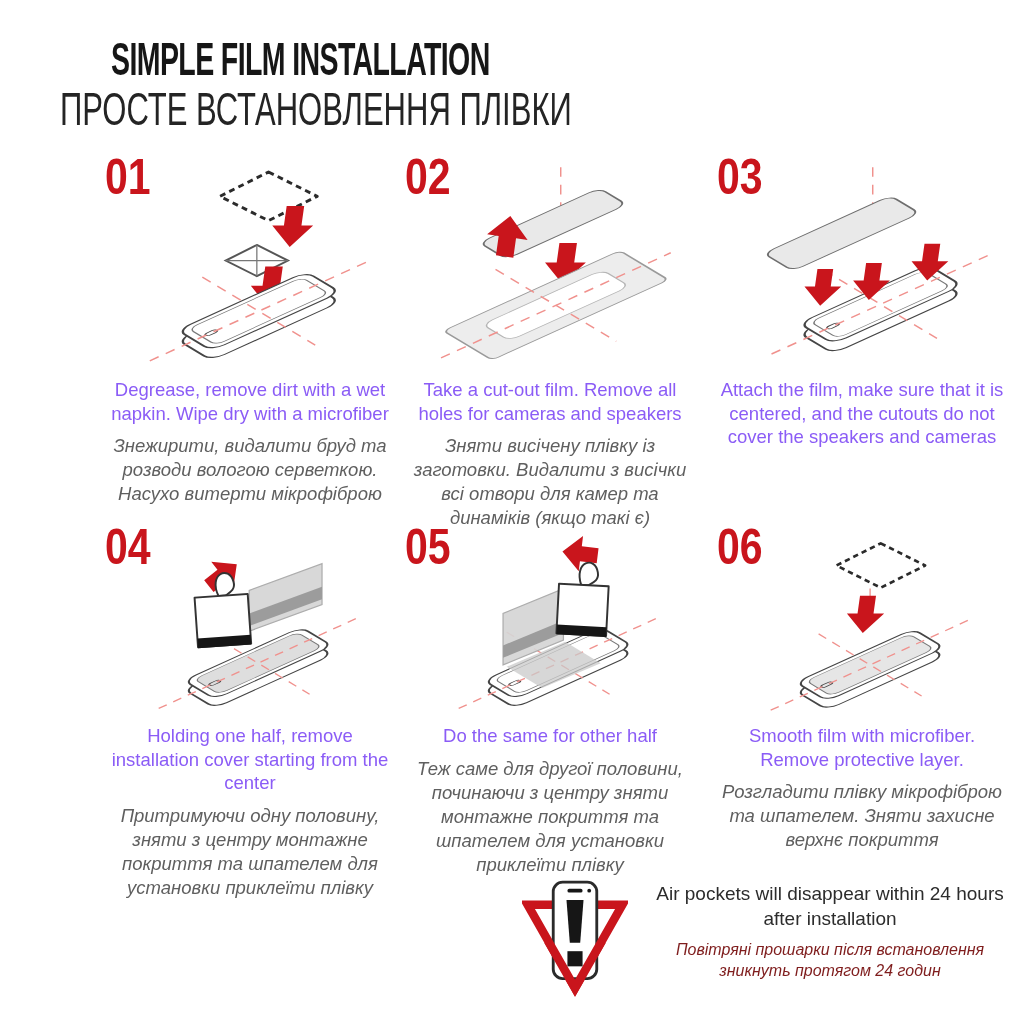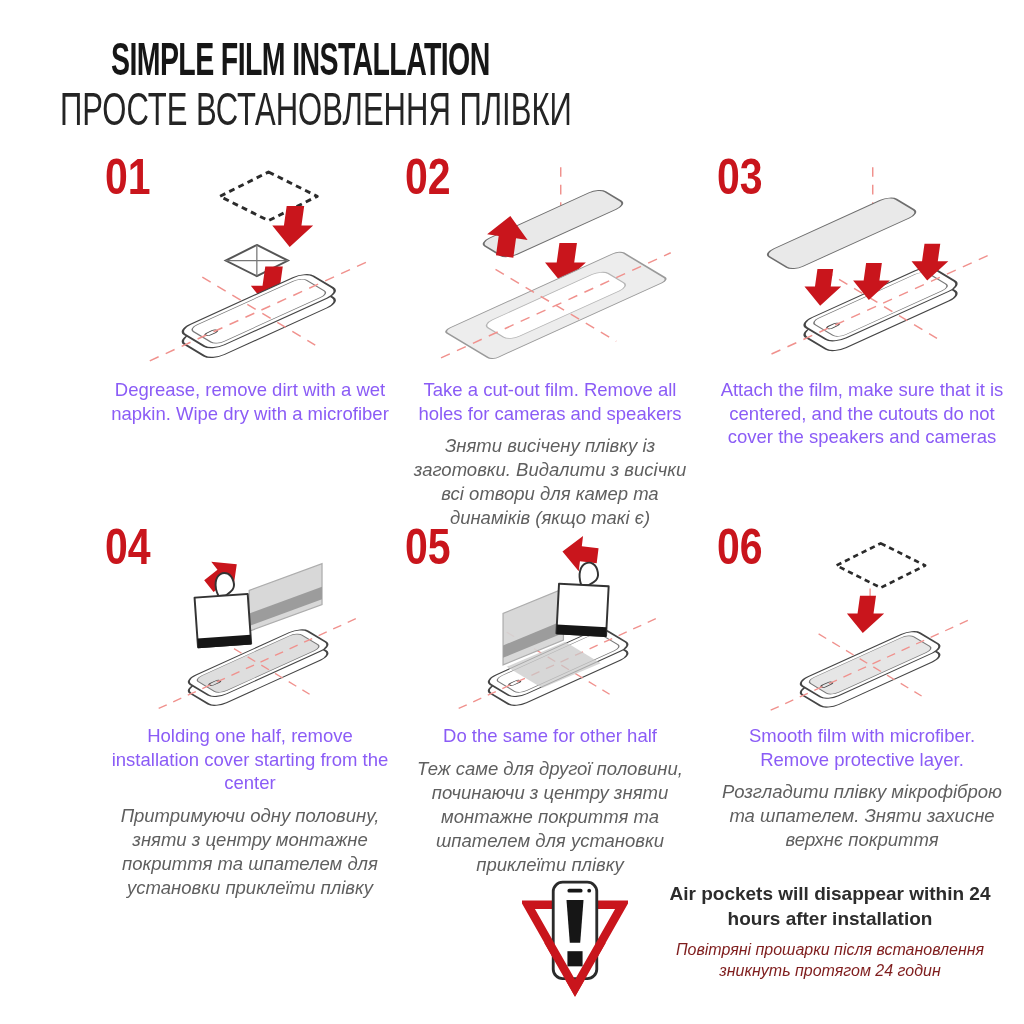--- a/index.html
+++ b/index.html
@@ -21,21 +21,21 @@
        transform:scaleX(0.82);transform-origin:left top;line-height:1;}
   .illus{display:block;width:292px;height:206px;margin-top:6px;}
   .row2 .illus{height:182px;}
   .en{margin-top:12px;width:290px;font-size:18.5px;line-height:1.28;color:#8b5cf6;}
   .ua{margin-top:9px;width:290px;font-size:18.5px;line-height:1.3;font-style:italic;color:#5f5f5f;}
 
   
   .warn{position:absolute;left:522px;top:874px;display:flex;align-items:flex-start;}
   .warn-icon{width:106px;height:126px;flex:0 0 auto;}
   .warn-txt{margin-left:26px;padding-top:8px;width:352px;}
-  .w-en{font-size:19px;font-weight:700;line-height:1.3;color:#2c2c2c;}
+  .w-en{font-size:19px;font-weight:400;line-height:1.3;color:#2c2c2c;}
   .w-ua{margin-top:8px;font-size:16px;font-style:italic;line-height:1.32;color:#7f1d1d;}
 
   
   .body{fill:#fff;stroke:#454545;stroke-width:2.4;}
   .screen{fill:#fff;stroke:#787878;stroke-width:1.5;}
   .sgray{fill:#dedede;}
   .sgray2{fill:#e6e6e6;}
   .pill{fill:none;stroke:#454545;stroke-width:1.8;}
   .rd{stroke:#f0918d;stroke-width:1.5;stroke-dasharray:10 8;fill:none;}
   .arrow{fill:#c9151c;}
@@ -85,20 +85,21 @@
           <g transform="matrix(0.88,-0.40,0.50,0.30,0,0)">
             <rect class="body" x="-75" y="-35" width="150" height="70" rx="15"></rect>
             <rect class="screen" x="-66" y="-28" width="132" height="56" rx="10"></rect>
             <rect class="pill" x="-62" y="-3.5" width="13" height="7" rx="3.5"></rect>
           </g>
           <line class="rd" x1="-112" y1="51" x2="112" y2="-51"></line>
           <line class="rd" x1="-58" y1="-35" x2="58" y2="35"></line>
         </g>
       </svg>
       <div class="en">Degrease, remove dirt with a wet napkin. Wipe dry with a microfiber</div>
+      <div class="ua">Знежирити, видалити бруд та розводи вологою серветкою. Насухо витерти мікрофіброю</div>
     </div>
 
     <div class="cell">
       <div class="num">02</div>
       <svg class="illus" viewBox="0 0 300 205">
         <line class="rd" x1="160" y1="4" x2="160" y2="46"></line>
         <g transform="translate(152,62)">
           <g transform="matrix(0.88,-0.40,0.50,0.30,0,0)">
             <rect class="film" x="-70" y="-28" width="140" height="56" rx="12"></rect>
             <rect class="pill" x="-58" y="-3" width="11" height="6" rx="3"></rect>

